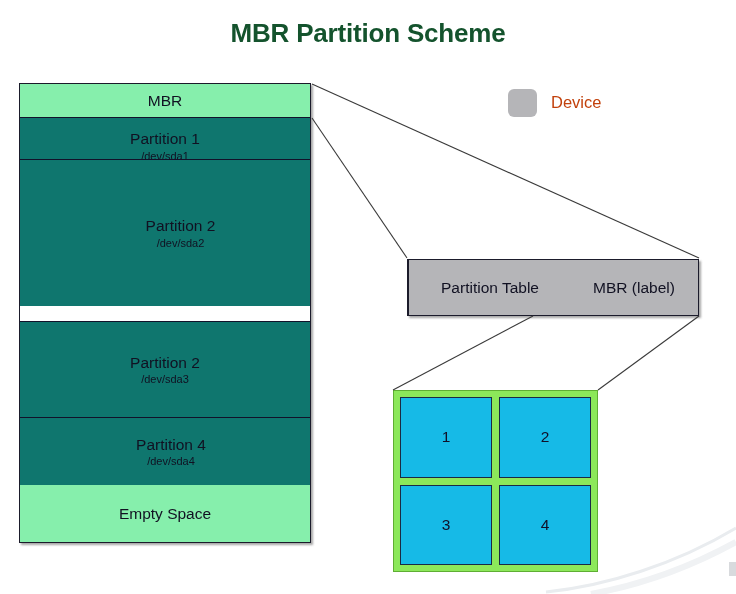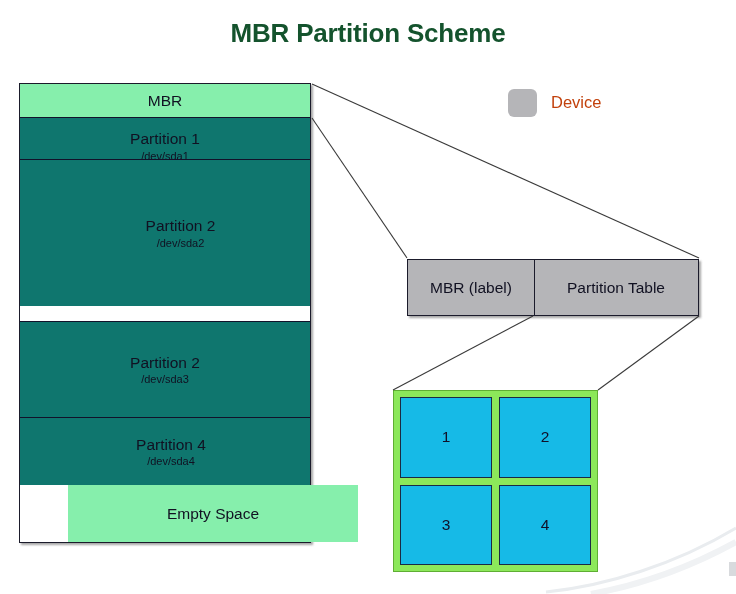--- a/index.html
+++ b/index.html
@@ -194,39 +194,39 @@
     <div class="dev-row cyan sep" style="top:237px; height:96px;">
       <span>Partition 2</span>
       <span class="sub">/dev/sda3</span>
     </div>
 
     <div class="dev-row cyan sep" style="top:333px; height:68px;padding-left:12px;">
       <span>Partition 4</span>
       <span class="sub">/dev/sda4</span>
     </div>
 
-    <div class="dev-row gray" style="top:401px; height:57px;margin-left:48px;">
+    <div class="dev-row gray" style="top:401px; height:57px;">
       <span>Empty Space</span>
     </div>
   </div>
 
   <div id="legend">
     <div class="legend-item">
       <span class="legend-swatch" style="background:#b5b5b8;"></span>
       <span class="legend-label">Device</span>
     </div>
   </div>
 
   <div id="mbr-detail">
+    <div class="cell table-cell">
+      <span>Partition Table</span>
+    </div>
     <div class="cell label-cell">
       <span>MBR (label)</span>
     </div>
-    <div class="cell table-cell">
-      <span>Partition Table</span>
-    </div>
   </div>
 
   <div id="partition-grid">
     <div class="grid-cell">
       <span>1</span>
     </div>
     <div class="grid-cell">
       <span>2</span>
     </div>
     <div class="grid-cell">

